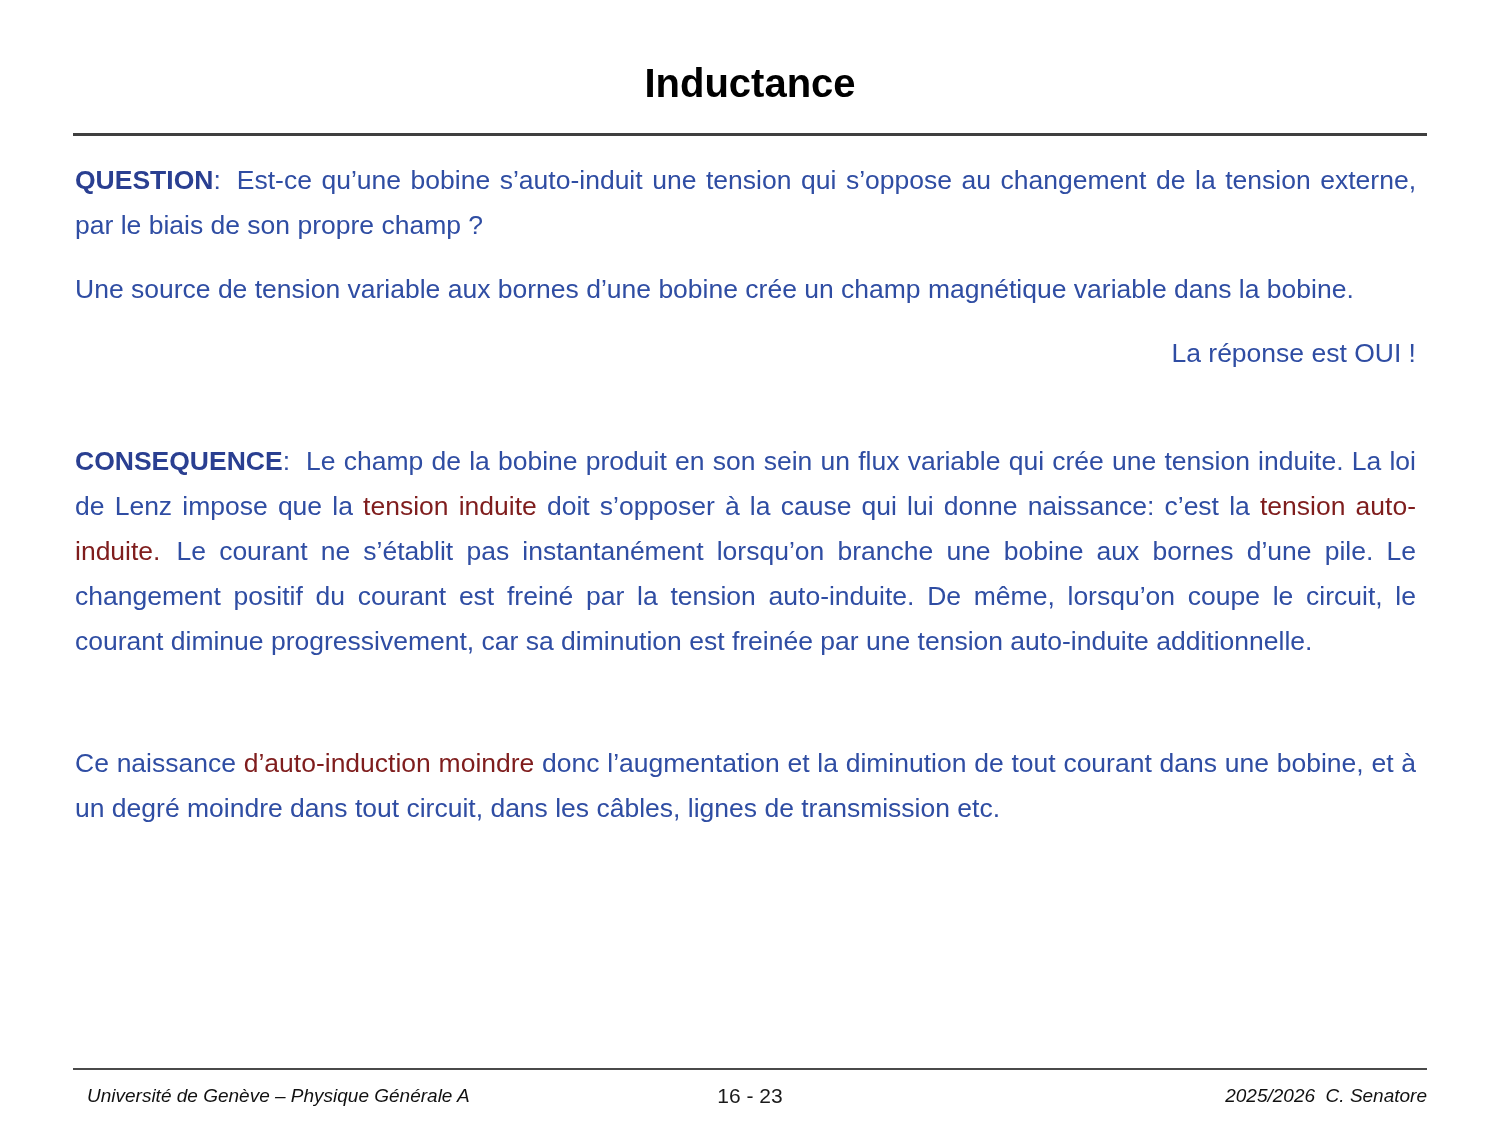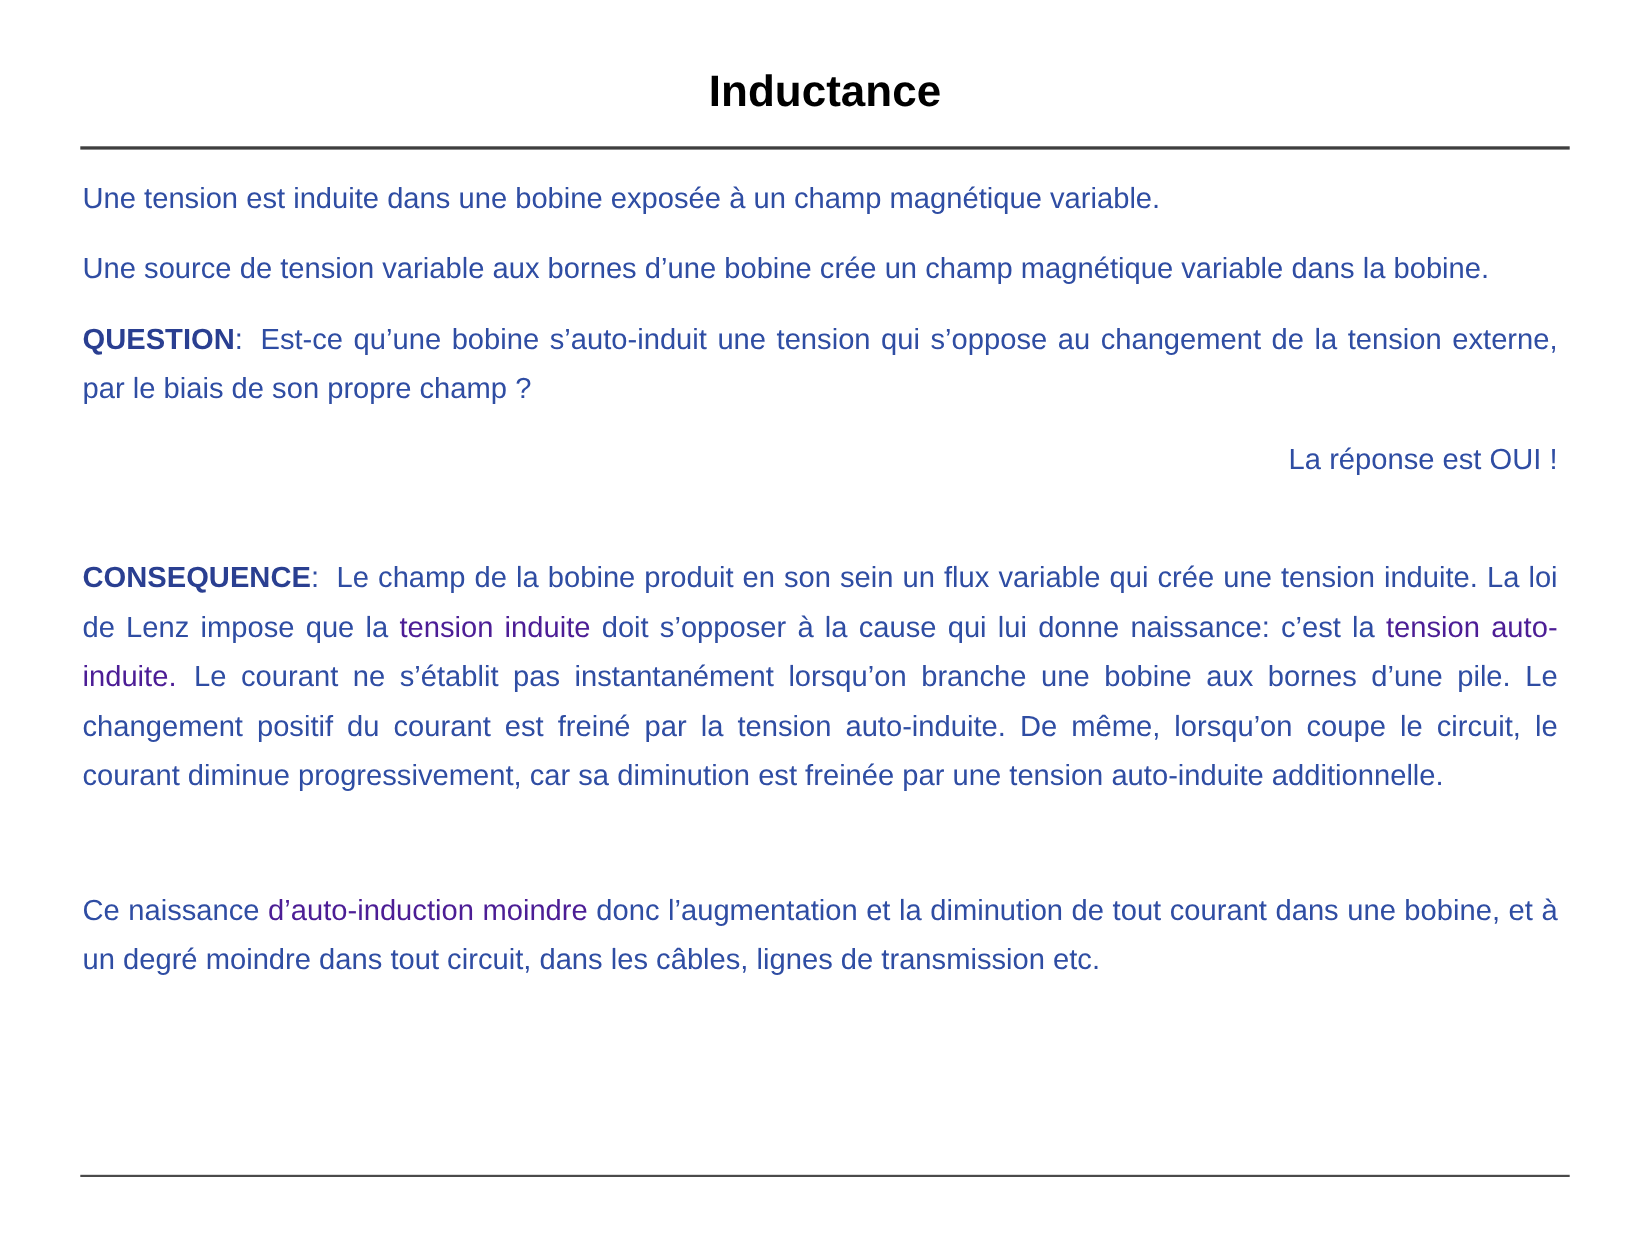--- a/index.html
+++ b/index.html
@@ -63,21 +63,21 @@
     word-spacing: 0px;
   }
   p.no-justify {
     text-align: right;
   }
   .lead {
     font-weight: bold;
     color: #2a3f91;
   }
   .hl-red {
-    color: #4c1d95;
+    color: #7f1d1d;
   }
   .red-line {
     color: #bf2727;
   }
   .spacer-md { height: 44px; }
   .spacer-lg { height: 58px; }
 
   
   .gap-sm { display: inline-block; width: 16px; }
 
@@ -133,33 +133,37 @@
 
 <div class="slide">
 
   <div class="title-block">
     <h1 class="slide-title">Inductance</h1>
   </div>
   <div class="title-rule"></div>
 
   <div class="body-area">
 
-    <p class="para">Une tension est induite dans une bobine exposée à un champ magnétique variable.</p>
+
+    <p class="para"><span class="lead">QUESTION</span><span>:</span><span class="gap-sm"></span><span>Est-ce qu’une bobine s’auto-induit une tension qui s’oppose au changement de la tension externe, par le biais de son propre champ ?</span></p>
 
     <p class="para">Une source de tension variable aux bornes d’une bobine crée un champ magnétique variable dans la bobine.</p>
-
-    <p class="para"><span class="lead">QUESTION</span><span>:</span><span class="gap-sm"></span><span>Est-ce qu’une bobine s’auto-induit une tension qui s’oppose au changement de la tension externe, par le biais de son propre champ ?</span></p>
 
     <p class="para no-justify red-line">La réponse est OUI !</p>
 
     <div class="spacer-md"></div>
 
     <p class="para"><span class="lead">CONSEQUENCE</span><span>:</span><span class="gap-sm"></span><span>Le champ de la bobine produit en son sein un flux variable qui crée une tension induite. La loi de Lenz impose que la </span><span class="hl-red">tension induite</span><span> doit s’opposer à la cause qui lui donne naissance: c’est la </span><span class="hl-red">tension auto-induite</span><span class="hl-red">.</span><span class="gap-sm"></span><span>Le courant ne s’établit pas instantanément lorsqu’on branche une bobine aux bornes d’une pile. Le changement positif du courant est freiné par la tension auto-induite. De même, lorsqu’on coupe le circuit, le courant diminue progressivement, car sa diminution est freinée par une tension auto-induite additionnelle.</span></p>
 
     <div class="spacer-lg"></div>
 
     <p class="para"><span>Ce naissance </span><span class="hl-red">d’auto-induction moindre</span><span> donc l’augmentation et la diminution de tout courant dans une bobine, et à un degré moindre dans tout circuit, dans les câbles, lignes de transmission etc.</span></p>
 
   </div>
 
   <div class="footer-rule"></div>
+  <div class="footer">
+    <div class="footer-left">Université de Genève – Physique Générale A</div>
+    <div class="footer-center">16 - 23</div>
+    <div class="footer-right">2025/2026  C. Senatore</div>
+  </div>
 
 </div>
 
 </body></html>

